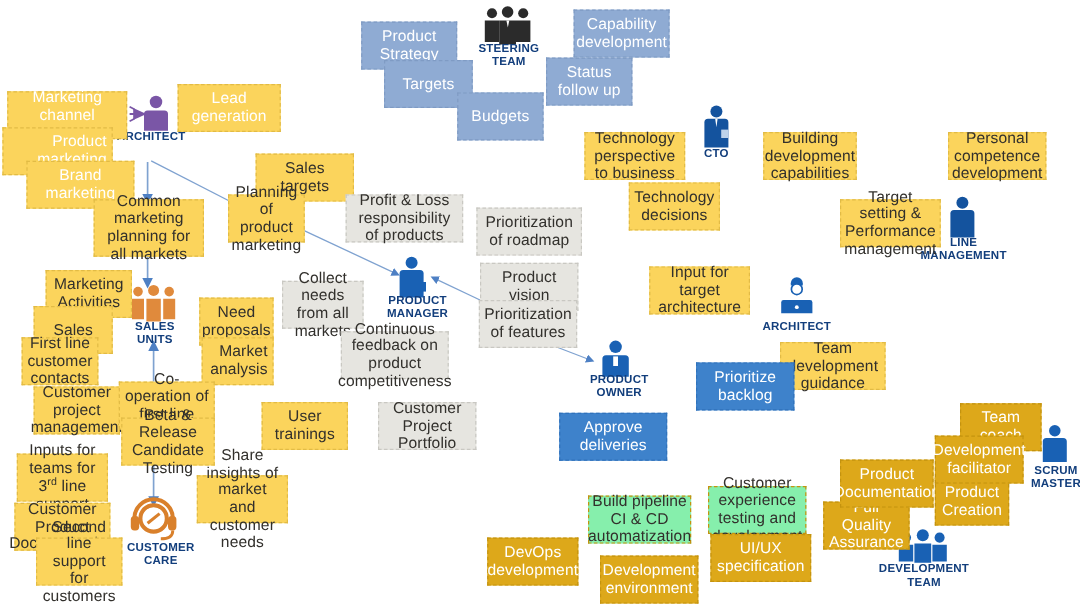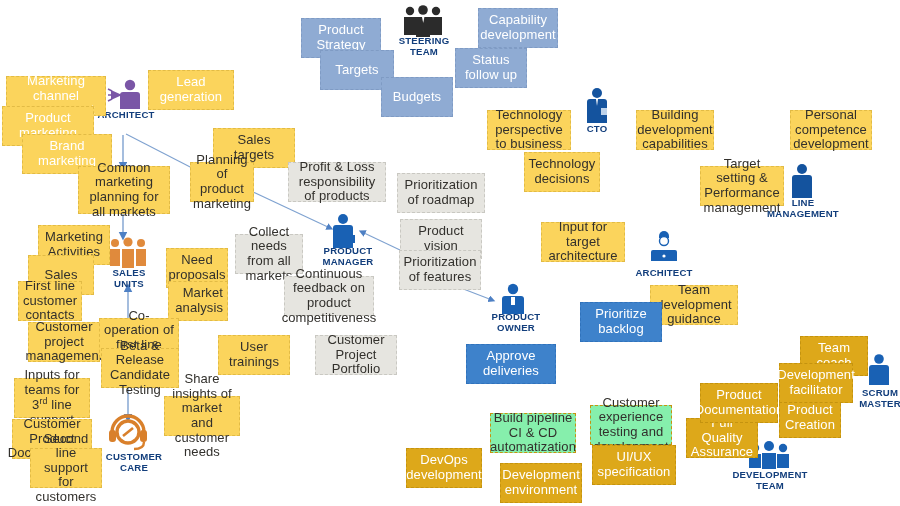--- a/index.html
+++ b/index.html
@@ -169,21 +169,21 @@
 TEAM</div>
 
   <svg class="icon" style="left:866px; top:352px;" width="26" height="36" viewBox="0 0 26 36">
     <circle cx="13" cy="7" r="4.8" fill="#1961B4"></circle>
     <path d="M6,13 h14 a3,3 0 0 1 3,3 v17 h-20 v-17 a3,3 0 0 1 3,-3 z" fill="#1961B4"></path>
   </svg>
   <div class="role-label" style="left:840px; top:388px; width:80px; white-space:pre-line;">SCRUM
 MASTER</div>
 
   <div class="box f-yellow-w" style="left:6px;  top:76px;  width:100px; height:28px;text-align:center;">Marketing channel management</div>
-  <div class="box f-yellow-w" style="left:2px;  top:106px; width:92px;  height:26px;">Product marketing</div>
+  <div class="box f-yellow-w" style="left:2px;  top:106px; width:92px;  height:26px;text-align:right;">Product marketing</div>
   <div class="box f-yellow-w" style="left:22px; top:134px; width:90px;  height:26px;">Brand marketing</div>
   <div class="box f-yellow-w" style="left:148px;top:70px;  width:86px;  height:26px;">Lead generation</div>
   <div class="box f-yellow" style="left:78px; top:166px; width:92px;  height:48px;">Common marketing planning for all markets</div>
 
   <div class="box f-steel" style="left:301px; top:18px; width:80px; height:26px;">Product Strategy</div>
   <div class="box f-steel" style="left:320px; top:50px; width:74px; height:20px;">Targets</div>
   <div class="box f-steel" style="left:381px; top:77px; width:72px; height:20px;">Budgets</div>
   <div class="box f-steel" style="left:478px; top:8px;  width:80px; height:28px;">Capability development</div>
   <div class="box f-steel" style="left:455px; top:48px; width:72px; height:26px;">Status follow up</div>
 

